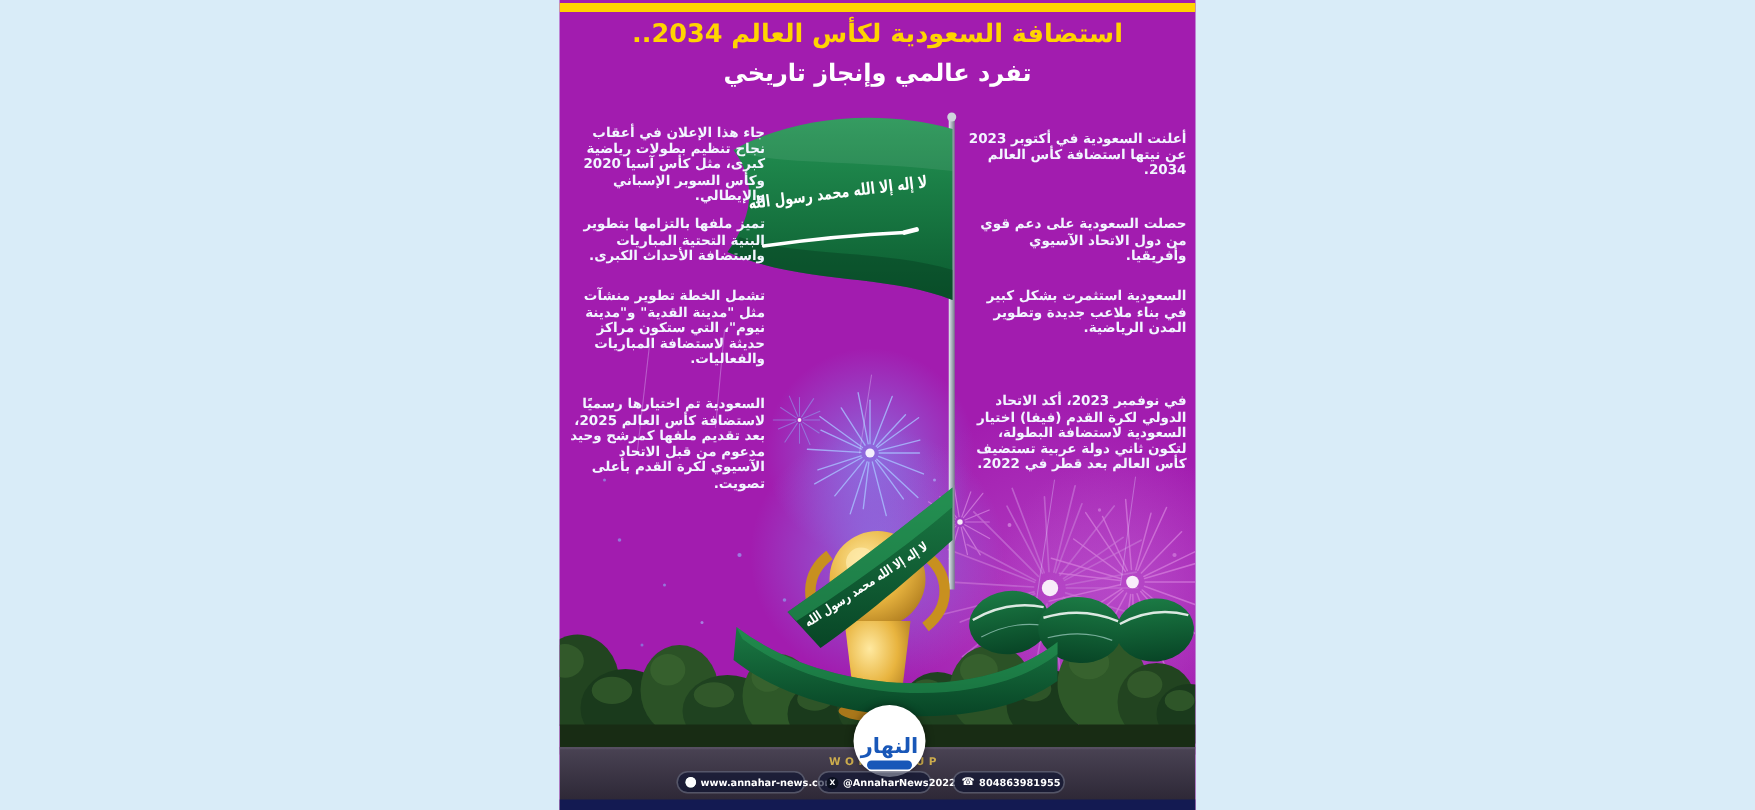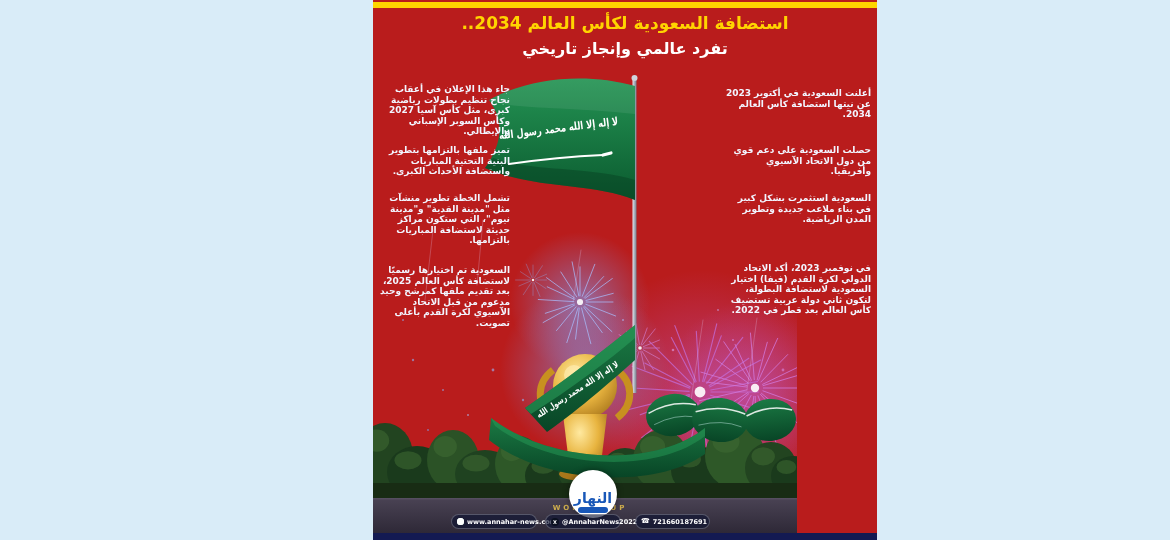--- a/index.html
+++ b/index.html
@@ -2,22 +2,22 @@
 <html lang="ar"><head>
 <meta charset="utf-8">
 <style>
   html,body{margin:0;padding:0;}
   body{
     width:1170px;height:540px;position:relative;overflow:hidden;
     background:#d9ecf8;
     font-family:"DejaVu Sans","Liberation Sans",sans-serif;
   }
   .panel{
-    position:absolute;left:373px;top:0;width:504px;height:540px;
-    background:#b91c1c;overflow:hidden;
+    position:absolute;left:373px;top:0;width:424px;height:540px;
+    background:#a21caf;overflow:hidden;
   }
   .stripe{position:absolute;left:0;top:2px;width:100%;height:6px;background:#ffd400;}
   .title1{
     position:absolute;top:13px;left:0;width:100%;text-align:center;
     color:#ffd400;font-size:17px;font-weight:bold;direction:rtl;z-index:6;
   }
   .title2{
     position:absolute;top:39px;left:0;width:100%;text-align:center;
     color:#ffffff;font-size:16px;font-weight:bold;direction:rtl;z-index:6;
   }
@@ -297,23 +297,23 @@
       <ellipse cx="212" cy="404" rx="26" ry="7" fill="#a9771a"></ellipse>
 
       <path d="M262,255 C228,282 190,312 152,338 L174,362 C208,338 242,308 262,290 Z" fill="url(#gFlagDark)"></path>
       <path d="M262,255 C228,282 190,312 152,338 L158,344 C196,320 234,292 262,268 Z" fill="#2ba25c" opacity="0.55"></path>
       <path d="M118,348 C178,394 282,398 332,358 L332,384 C282,420 172,414 116,370 Z" fill="url(#gFlagDark)"></path>
       <path d="M118,348 C178,394 282,398 332,358 L332,366 C284,404 180,400 122,356 Z" fill="#2ba25c" opacity="0.45"></path>
       <text x="206" y="322" text-anchor="middle" font-size="8.5" font-weight="bold" fill="#ffffff" direction="rtl" transform="rotate(-33 206 322)" textLength="96" lengthAdjust="spacingAndGlyphs">لا إله إلا الله محمد رسول الله</text>
     </g>
   </svg>
 
-  <div class="tblock lcol lb1">جاء هذا الإعلان في أعقاب نجاح تنظيم بطولات رياضية كبرى، مثل كأس آسيا 2027 وكأس السوبر الإسباني والإيطالي.</div>
+  <div class="tblock lcol lb1">جاء هذا الإعلان في أعقاب نجاح تنظيم بطولات رياضية كبرى، مثل كأس آسيا 2020 وكأس السوبر الإسباني والإيطالي.</div>
   <div class="tblock lcol lb2">تميز ملفها بالتزامها بتطوير البنية التحتية المباريات واستضافة الأحداث الكبرى.</div>
-  <div class="tblock lcol lb3">تشمل الخطة تطوير منشآت مثل "مدينة القدية" و"مدينة نيوم"، التي ستكون مراكز حديثة لاستضافة المباريات بالتزامها.</div>
+  <div class="tblock lcol lb3">تشمل الخطة تطوير منشآت مثل "مدينة القدية" و"مدينة نيوم"، التي ستكون مراكز حديثة لاستضافة المباريات والفعاليات.</div>
   <div class="tblock lcol lb4">السعودية تم اختيارها رسميًا لاستضافة كأس العالم 2025، بعد تقديم ملفها كمرشح وحيد مدعوم من قبل الاتحاد الآسيوي لكرة القدم بأعلى تصويت.</div>
 
   <div class="tblock rcol rb1">أعلنت السعودية في أكتوبر 2023 عن نيتها استضافة كأس العالم 2034.</div>
   <div class="tblock rcol rb3">السعودية استثمرت بشكل كبير في بناء ملاعب جديدة وتطوير المدن الرياضية.</div>
   <div class="tblock rcol rb2">حصلت السعودية على دعم قوي من دول الاتحاد الآسيوي وأفريقيا.</div>
   <div class="tblock rcol rb4">في نوفمبر 2023، أكد الاتحاد الدولي لكرة القدم (فيفا) اختيار السعودية لاستضافة البطولة، لتكون ثاني دولة عربية تستضيف كأس العالم بعد قطر في 2022.</div>
 
   <div class="caption">WORLD CUP</div>
 
   <div class="logo">
@@ -324,17 +324,17 @@
   <div class="pill pill-web">
     <span class="globe"></span>
     <span>www.annahar-news.com</span>
   </div>
   <div class="pill pill-social">
     <span class="xicon">X</span>
     <span>@AnnaharNews2022</span>
   </div>
   <div class="pill pill-phone">
     <span class="waicon">☎</span>
-    <span>721660187691</span>
+    <span>804863981955</span>
   </div>
 
   <div class="bottom-strip"></div>
 </div>
 
 </body></html>

